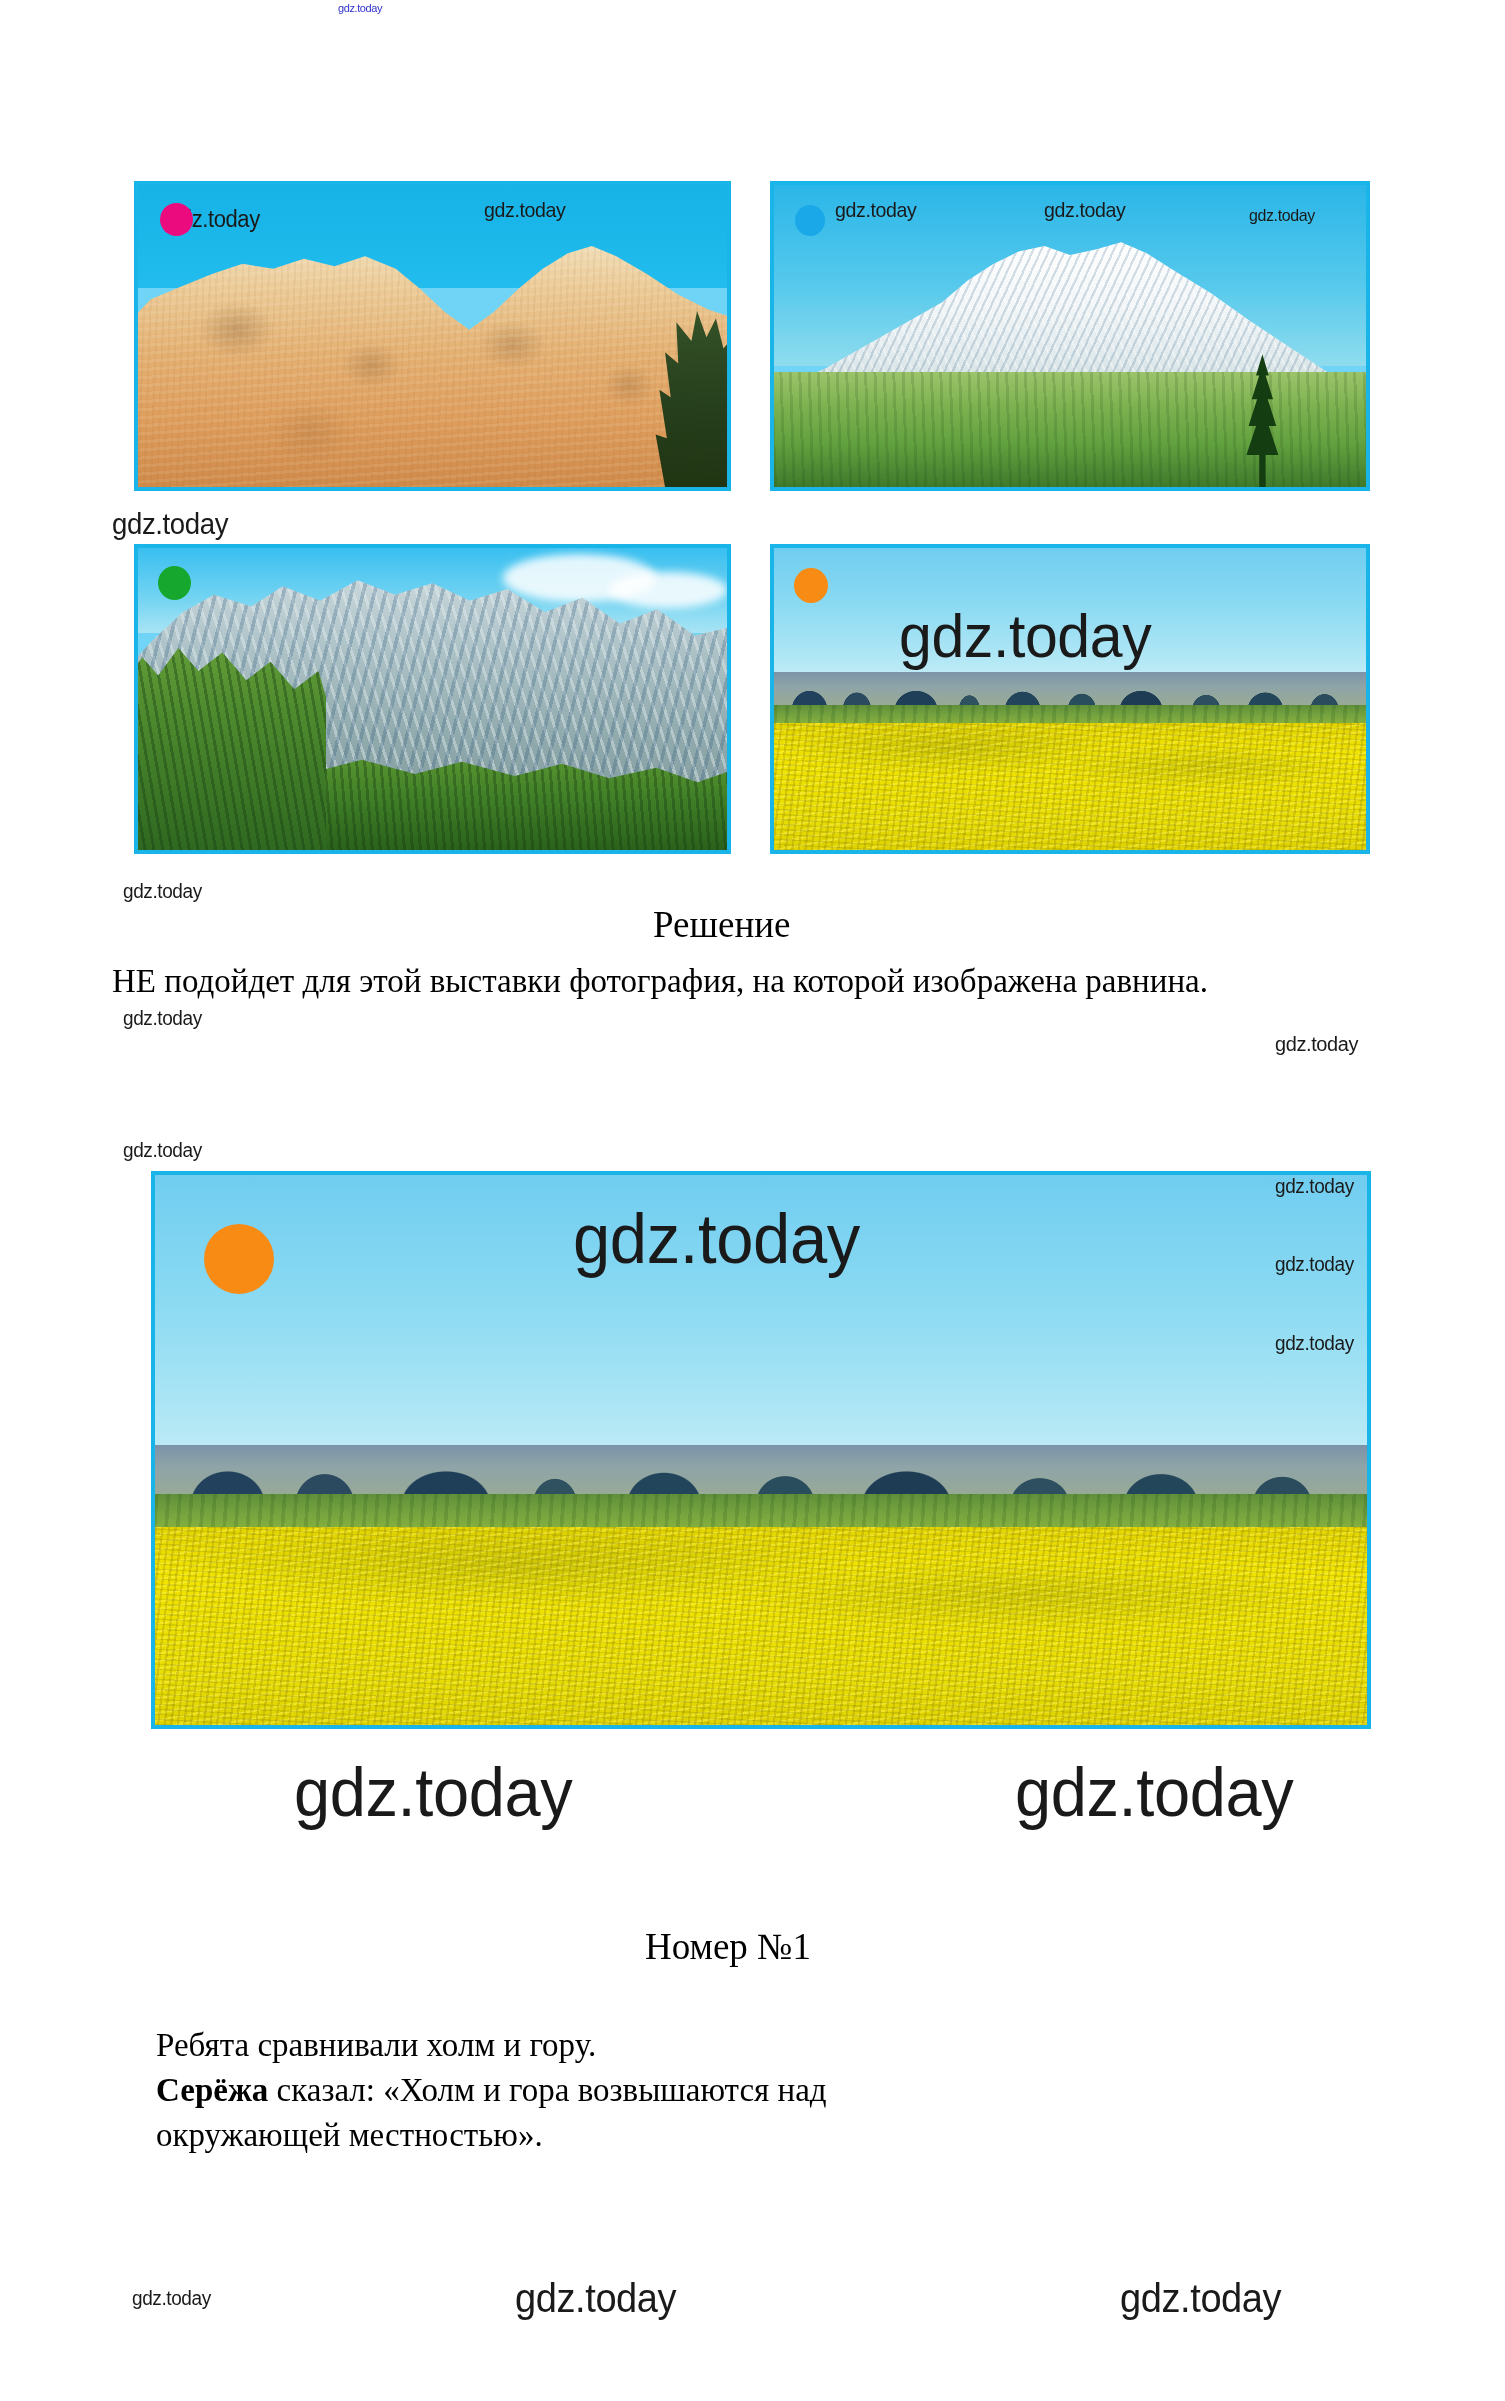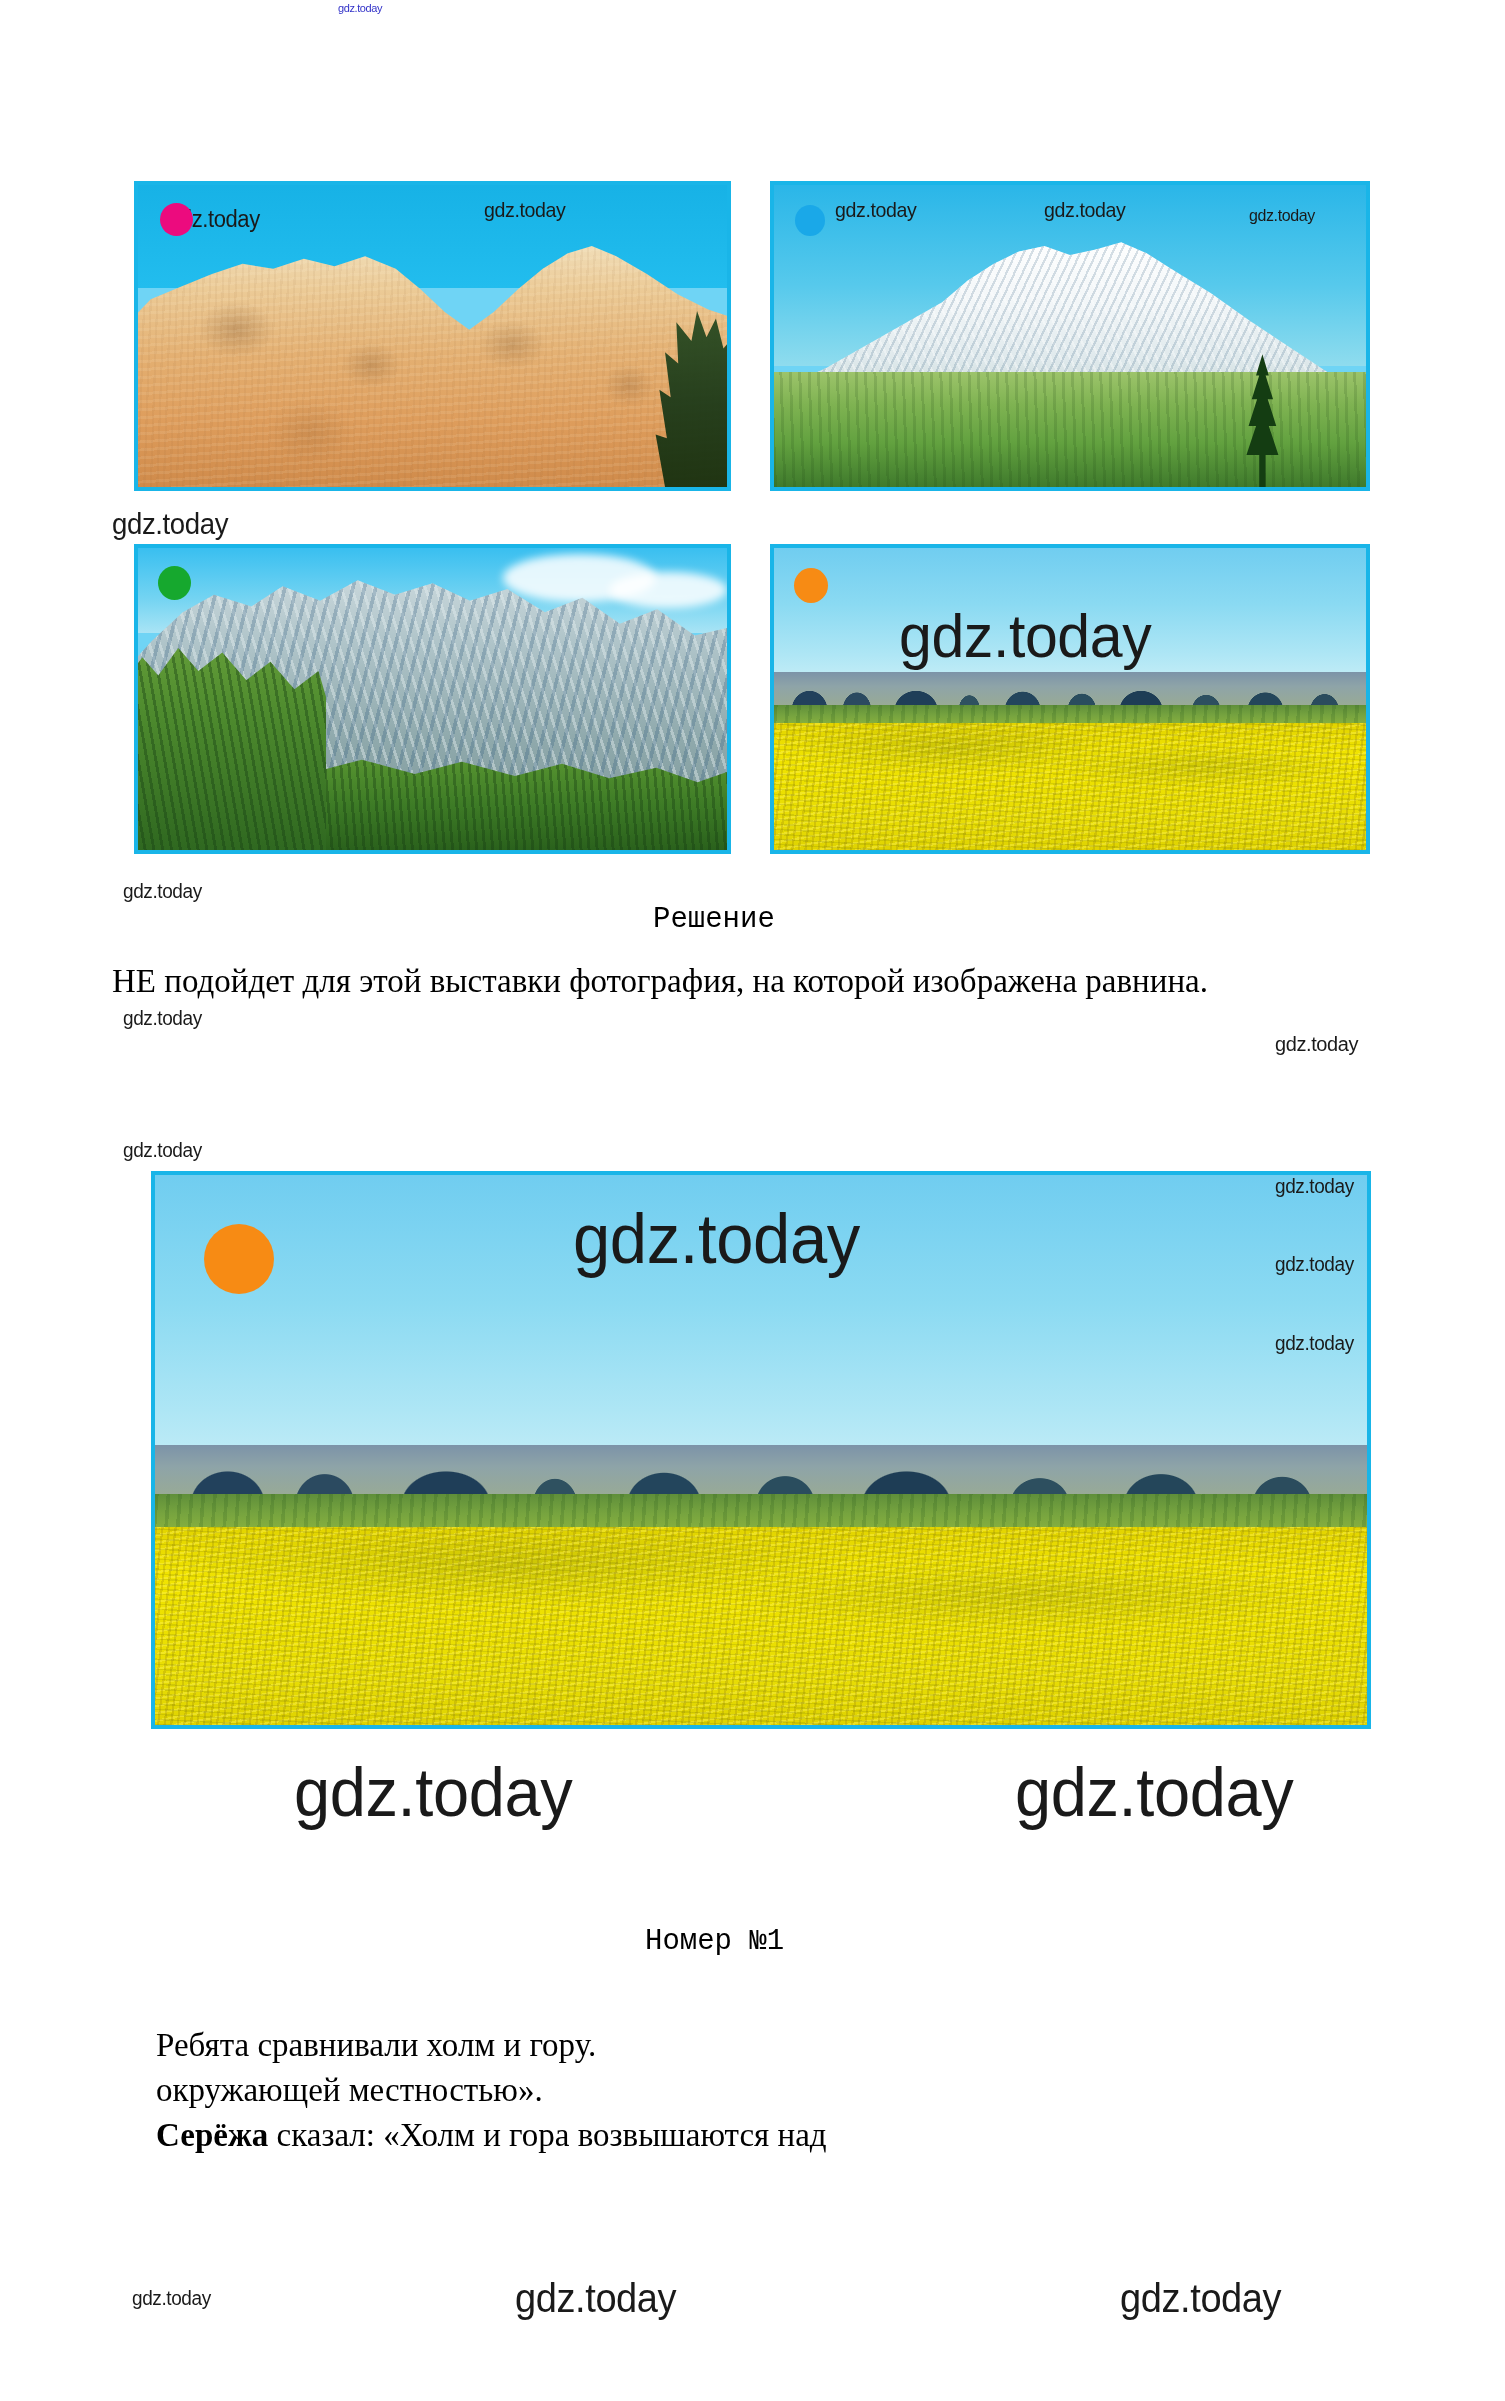--- a/index.html
+++ b/index.html
@@ -218,22 +218,22 @@
   }
   .pl-field-dark {
     position: absolute; inset: 0;
     background:
       repeating-linear-gradient(3deg, rgba(90,100,12,.16) 0 1.5px, transparent 1.5px 5px);
   }
 
   
   .heading {
     position: absolute;
-    font-family: Liberation Mono, monospace;
-    font-size: 29px;
+    font-family: Liberation Serif, serif;
+    font-size: 37px;
     color: #000;
     white-space: nowrap;
   }
   .para {
     position: absolute;
     font-family: "Liberation Serif", serif;
     font-size: 33px;
     line-height: 45px;
     color: #000;
   }
@@ -310,24 +310,24 @@
   <div class="dot" style="left:49px;top:49px;width:70px;height:70px;background:#f78b14;"></div>
 </div>
 
 <div class="heading" style="left:645px;top:1925px;">Номер №1</div>
 
 <div class="para" style="left:112px;top:2023px;width:1341px;margin-left:44px;">
   <div>
     <span class="b"></span><span>Ребята сравнивали холм и гору.</span>
   </div>
   <div>
+    <span class="b">Серёжа</span><span> сказал: «Холм и гора возвышаются над</span>
+  </div>
+  <div>
     <span class="b"></span><span>окружающей местностью».</span>
-  </div>
-  <div>
-    <span class="b">Серёжа</span><span> сказал: «Холм и гора возвышаются над</span>
   </div>
 </div>
 
 <div id="watermark-layer">
     <div class="wm wm-blue" style="left: 338px; top: 1.5px; font-size: 11px; color: rgb(50, 50, 200);">gdz.today</div>
     <div class="wm" style="left: 168px; top: 207px; font-size: 22px; color: rgb(26, 26, 26);">gdz.today</div>
     <div class="wm" style="left: 484px; top: 199px; font-size: 19.6px; color: rgb(26, 26, 26);">gdz.today</div>
     <div class="wm" style="left: 835px; top: 199px; font-size: 19.6px; color: rgb(26, 26, 26);">gdz.today</div>
     <div class="wm" style="left: 1044px; top: 199px; font-size: 19.6px; color: rgb(26, 26, 26);">gdz.today</div>
     <div class="wm" style="left: 1249px; top: 207px; font-size: 16px; color: rgb(26, 26, 26);">gdz.today</div>

